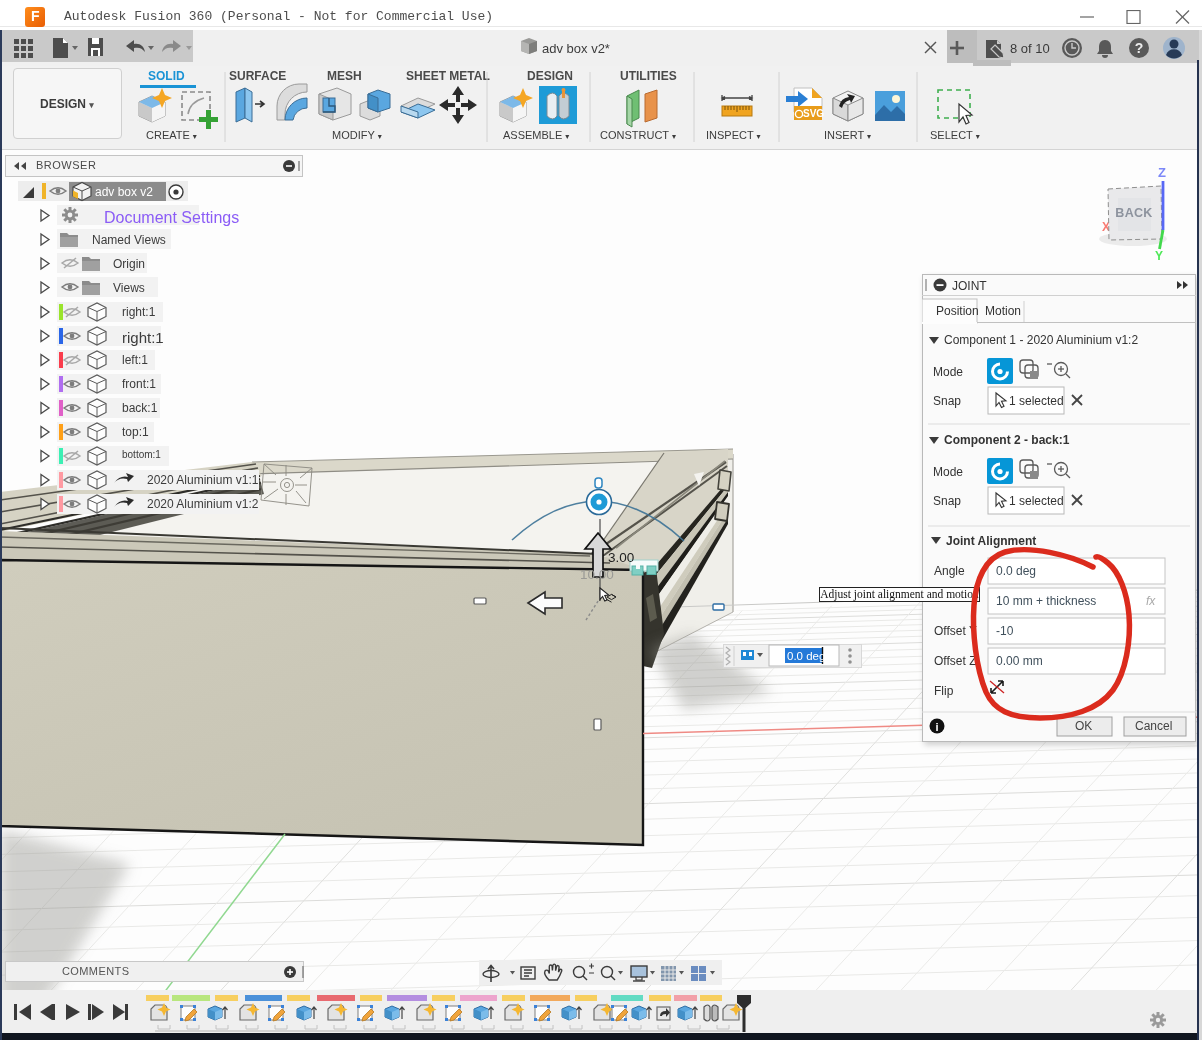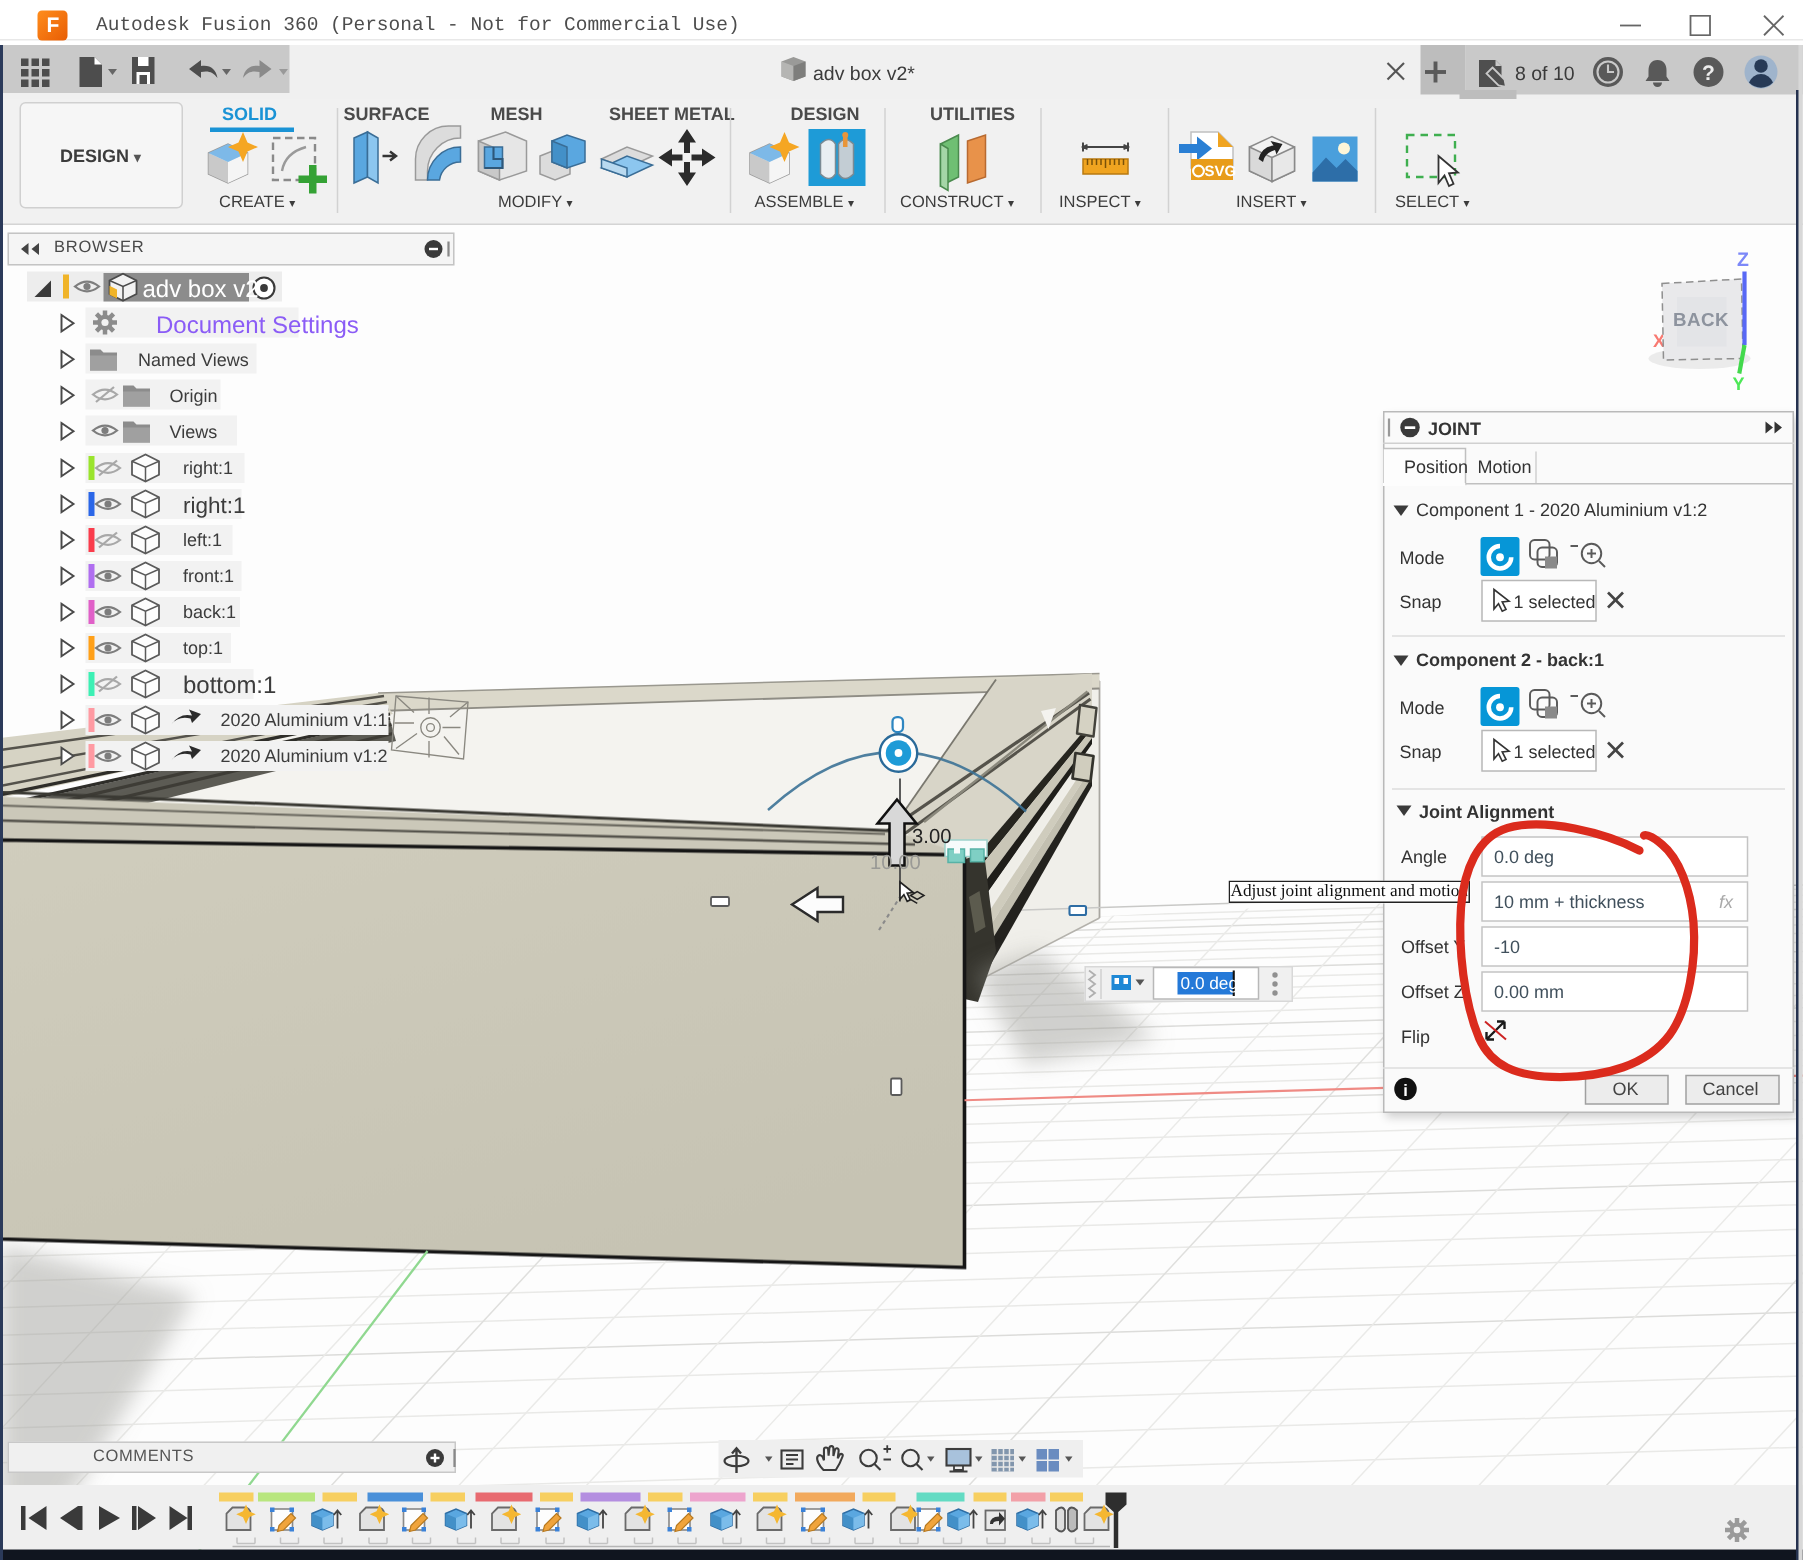--- a/index.html
+++ b/index.html
@@ -554,46 +554,46 @@
     <rect x="59" y="346" width="4" height="16" fill="#ff9aa2"></rect>
       <use href="#eye" x="64" y="354"></use>
       <use href="#cubeicon" x="88" y="345"></use>
     <path d="M114 357 q6 -8 14 -6 l-2 -4 8 3 -6 6 -1 -3 q-8 -2 -13 4 z" fill="#2b2b2b"></path>
   </g>
 </svg>
 <div class="abs" style="left:104px;top:209px;font-size:16px;color:#8b5cf6;">Document Settings</div>
 <div class="abs" style="left:92px;top:233px;font-size:12px;color:#3c3c3c;">Named Views</div>
 <div class="abs" style="left:113px;top:257px;font-size:12px;color:#3c3c3c;">Origin</div>
 <div class="abs" style="left:113px;top:281px;font-size:12px;color:#3c3c3c;">Views</div>
-<div class="abs" style="left:95px;top:185px;font-size:16px;color:#ffffff;">adv box v2</div>
+<div class="abs" style="left:95px;top:185px;font-size:12px;color:#ffffff;">adv box v2</div>
 <div class="abs" style="left:122px;top:305px;font-size:12px;color:#3c3c3c;">right:1</div>
 <div class="abs" style="left:122px;top:329px;font-size:15px;color:#3c3c3c;">right:1</div>
 <div class="abs" style="left:122px;top:353px;font-size:12px;color:#3c3c3c;">left:1</div>
 <div class="abs" style="left:122px;top:377px;font-size:12px;color:#3c3c3c;">front:1</div>
 <div class="abs" style="left:122px;top:401px;font-size:12px;color:#3c3c3c;">back:1</div>
 <div class="abs" style="left:122px;top:425px;font-size:12px;color:#3c3c3c;">top:1</div>
-<div class="abs" style="left:122px;top:449px;font-size:16px;color:#3c3c3c;">bottom:1</div>
+<div class="abs" style="left:122px;top:449px;font-size:10px;color:#3c3c3c;">bottom:1</div>
 <div class="abs" style="left:147px;top:473px;font-size:12px;color:#3c3c3c;">2020 Aluminium v1:1</div>
 <div class="abs" style="left:147px;top:497px;font-size:12px;color:#3c3c3c;">2020 Aluminium v1:2</div>
 
 <svg class="abs" style="left:1080px;top:150px;" width="122" height="130" viewBox="0 0 122 130">
   <ellipse cx="53" cy="89" rx="34" ry="7" fill="#dcdcdc" opacity="0.55"></ellipse>
   <text x="22" y="81" font-size="12" font-weight="bold" fill="#f87a72" text-anchor="start">X</text>
   <polygon points="28,39 81,36 82,89 29,90" fill="#e9e9eb" stroke="#8f8f8f" stroke-width="1" stroke-dasharray="5 3"></polygon>
   <rect x="38" y="48" width="33" height="33" fill="#e3e4e7"></rect>
   <text x="54" y="67" font-size="12.5" font-weight="bold" fill="#8d939e" text-anchor="middle" letter-spacing="0.3">BACK</text>
   <line x1="83" y1="31" x2="83" y2="80" stroke="#5868f5" stroke-width="2.8"></line>
   <text x="82" y="27" font-size="13" font-weight="bold" fill="#7c88f8" text-anchor="middle">Z</text>
   <path d="M83 80 l-3.5 19" stroke="#42d94c" stroke-width="2.8" fill="none"></path>
   <text x="79" y="110" font-size="12" font-weight="bold" fill="#4ee858" text-anchor="middle">Y</text>
 </svg>
 
 <div class="abs" style="left:922px;top:274px;width:274px;height:468px;background:#fafafa;border:1px solid #b9b9b9;box-shadow:2px 3px 6px rgba(0,0,0,0.18);"></div>
 <div class="abs" style="left:922px;top:274px;width:274px;height:22px;border-bottom:1px solid #d0d0d0;"></div>
-<div class="abs" style="left:952px;top:279px;font-size:12px;font-weight:bold;color:#333;">JOINT</div>
+<div class="abs" style="left:952px;top:279px;font-size:12px;font-weight:normal;color:#333;">JOINT</div>
 <svg class="abs" style="left:922px;top:274px;" width="274" height="468" viewBox="0 0 274 468">
   <line x1="4" y1="5" x2="4" y2="17" stroke="#999" stroke-width="1.5"></line>
   <circle cx="18" cy="11" r="6.5" fill="#3a3a3a"></circle>
     <rect x="14.5" y="10.2" width="7" height="1.8" fill="#fff"></rect>
   <path d="M255 7 l5 4 -5 4 z M261 7 l5 4 -5 4 z" fill="#333"></path>
 
   <rect x="0" y="25" width="55" height="24" fill="#fdfdfd" stroke="#c0c0c0" stroke-width="1"></rect>
   <rect x="0" y="48" width="55" height="2" fill="#fdfdfd"></rect>
   <line x1="55" y1="48.5" x2="274" y2="48.5" stroke="#c0c0c0"></line>
   <line x1="102" y1="27" x2="102" y2="48" stroke="#d0d0d0"></line>

